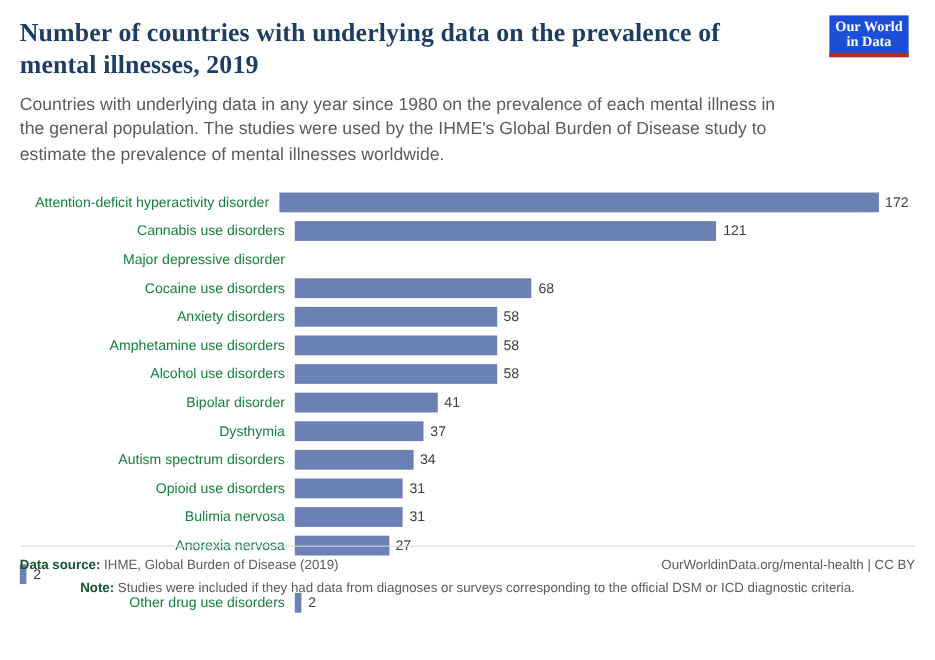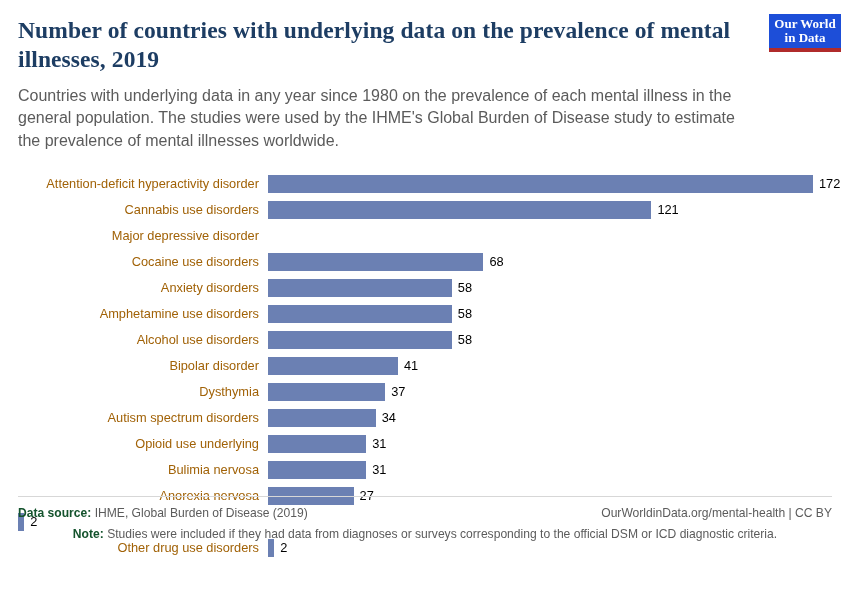--- a/index.html
+++ b/index.html
@@ -12,21 +12,21 @@
     background: #ffffff;
     font-family: "Liberation Sans", sans-serif;
     color: #3a3a3a;
     overflow: hidden;
   }
   .page {
     position: relative;
     width: 850px;
     height: 556px;
     box-sizing: border-box;
-    padding: 16px 9px 0 18px;
+    padding: 16px 24px 0 18px;
   }
   
   .header {
     position: relative;
     padding-right: 100px;
   }
   .title {
     font-family: "Liberation Serif", serif;
     font-size: 23.5px;
     font-weight: bold;
@@ -70,38 +70,38 @@
     display: flex;
     align-items: center;
     height: 26px;
     margin-bottom: 0px;
   }
   .row-label {
     width: 250px;
     text-align: right;
     padding-right: 9px;
     font-size: 12.8px;
-    color: #a16207;
+    color: #15803d;
     white-space: nowrap;
     box-sizing: border-box;
   }
   .bar-area {
     position: relative;
     flex: 1;
     height: 100%;
     display: flex;
     align-items: center;
   }
   .bar {
     height: 18px;
     background: #6b80b3;
   }
   .bar-value {
     font-size: 12.8px;
-    color: #000000;
+    color: #404040;
     margin-left: 6px;
     white-space: nowrap;
   }
 
   
   .footer {
     position: absolute;
     left: 18px;
     right: 18px;
     bottom: 14px;
@@ -204,21 +204,21 @@
         </div>
       </div>
       <div class="row">
         <div class="row-label">Autism spectrum disorders</div>
         <div class="bar-area">
           <div class="bar" style="width: 107.733px; background: rgb(107, 128, 179);"></div>
           <div class="bar-value">34</div>
         </div>
       </div>
       <div class="row">
-        <div class="row-label">Opioid use underlying</div>
+        <div class="row-label">Opioid use disorders</div>
         <div class="bar-area">
           <div class="bar" style="width: 98.2267px; background: rgb(107, 128, 179);"></div>
           <div class="bar-value">31</div>
         </div>
       </div>
       <div class="row">
         <div class="row-label">Bulimia nervosa</div>
         <div class="bar-area">
           <div class="bar" style="width: 98.2267px; background: rgb(107, 128, 179);"></div>
           <div class="bar-value">31</div>

